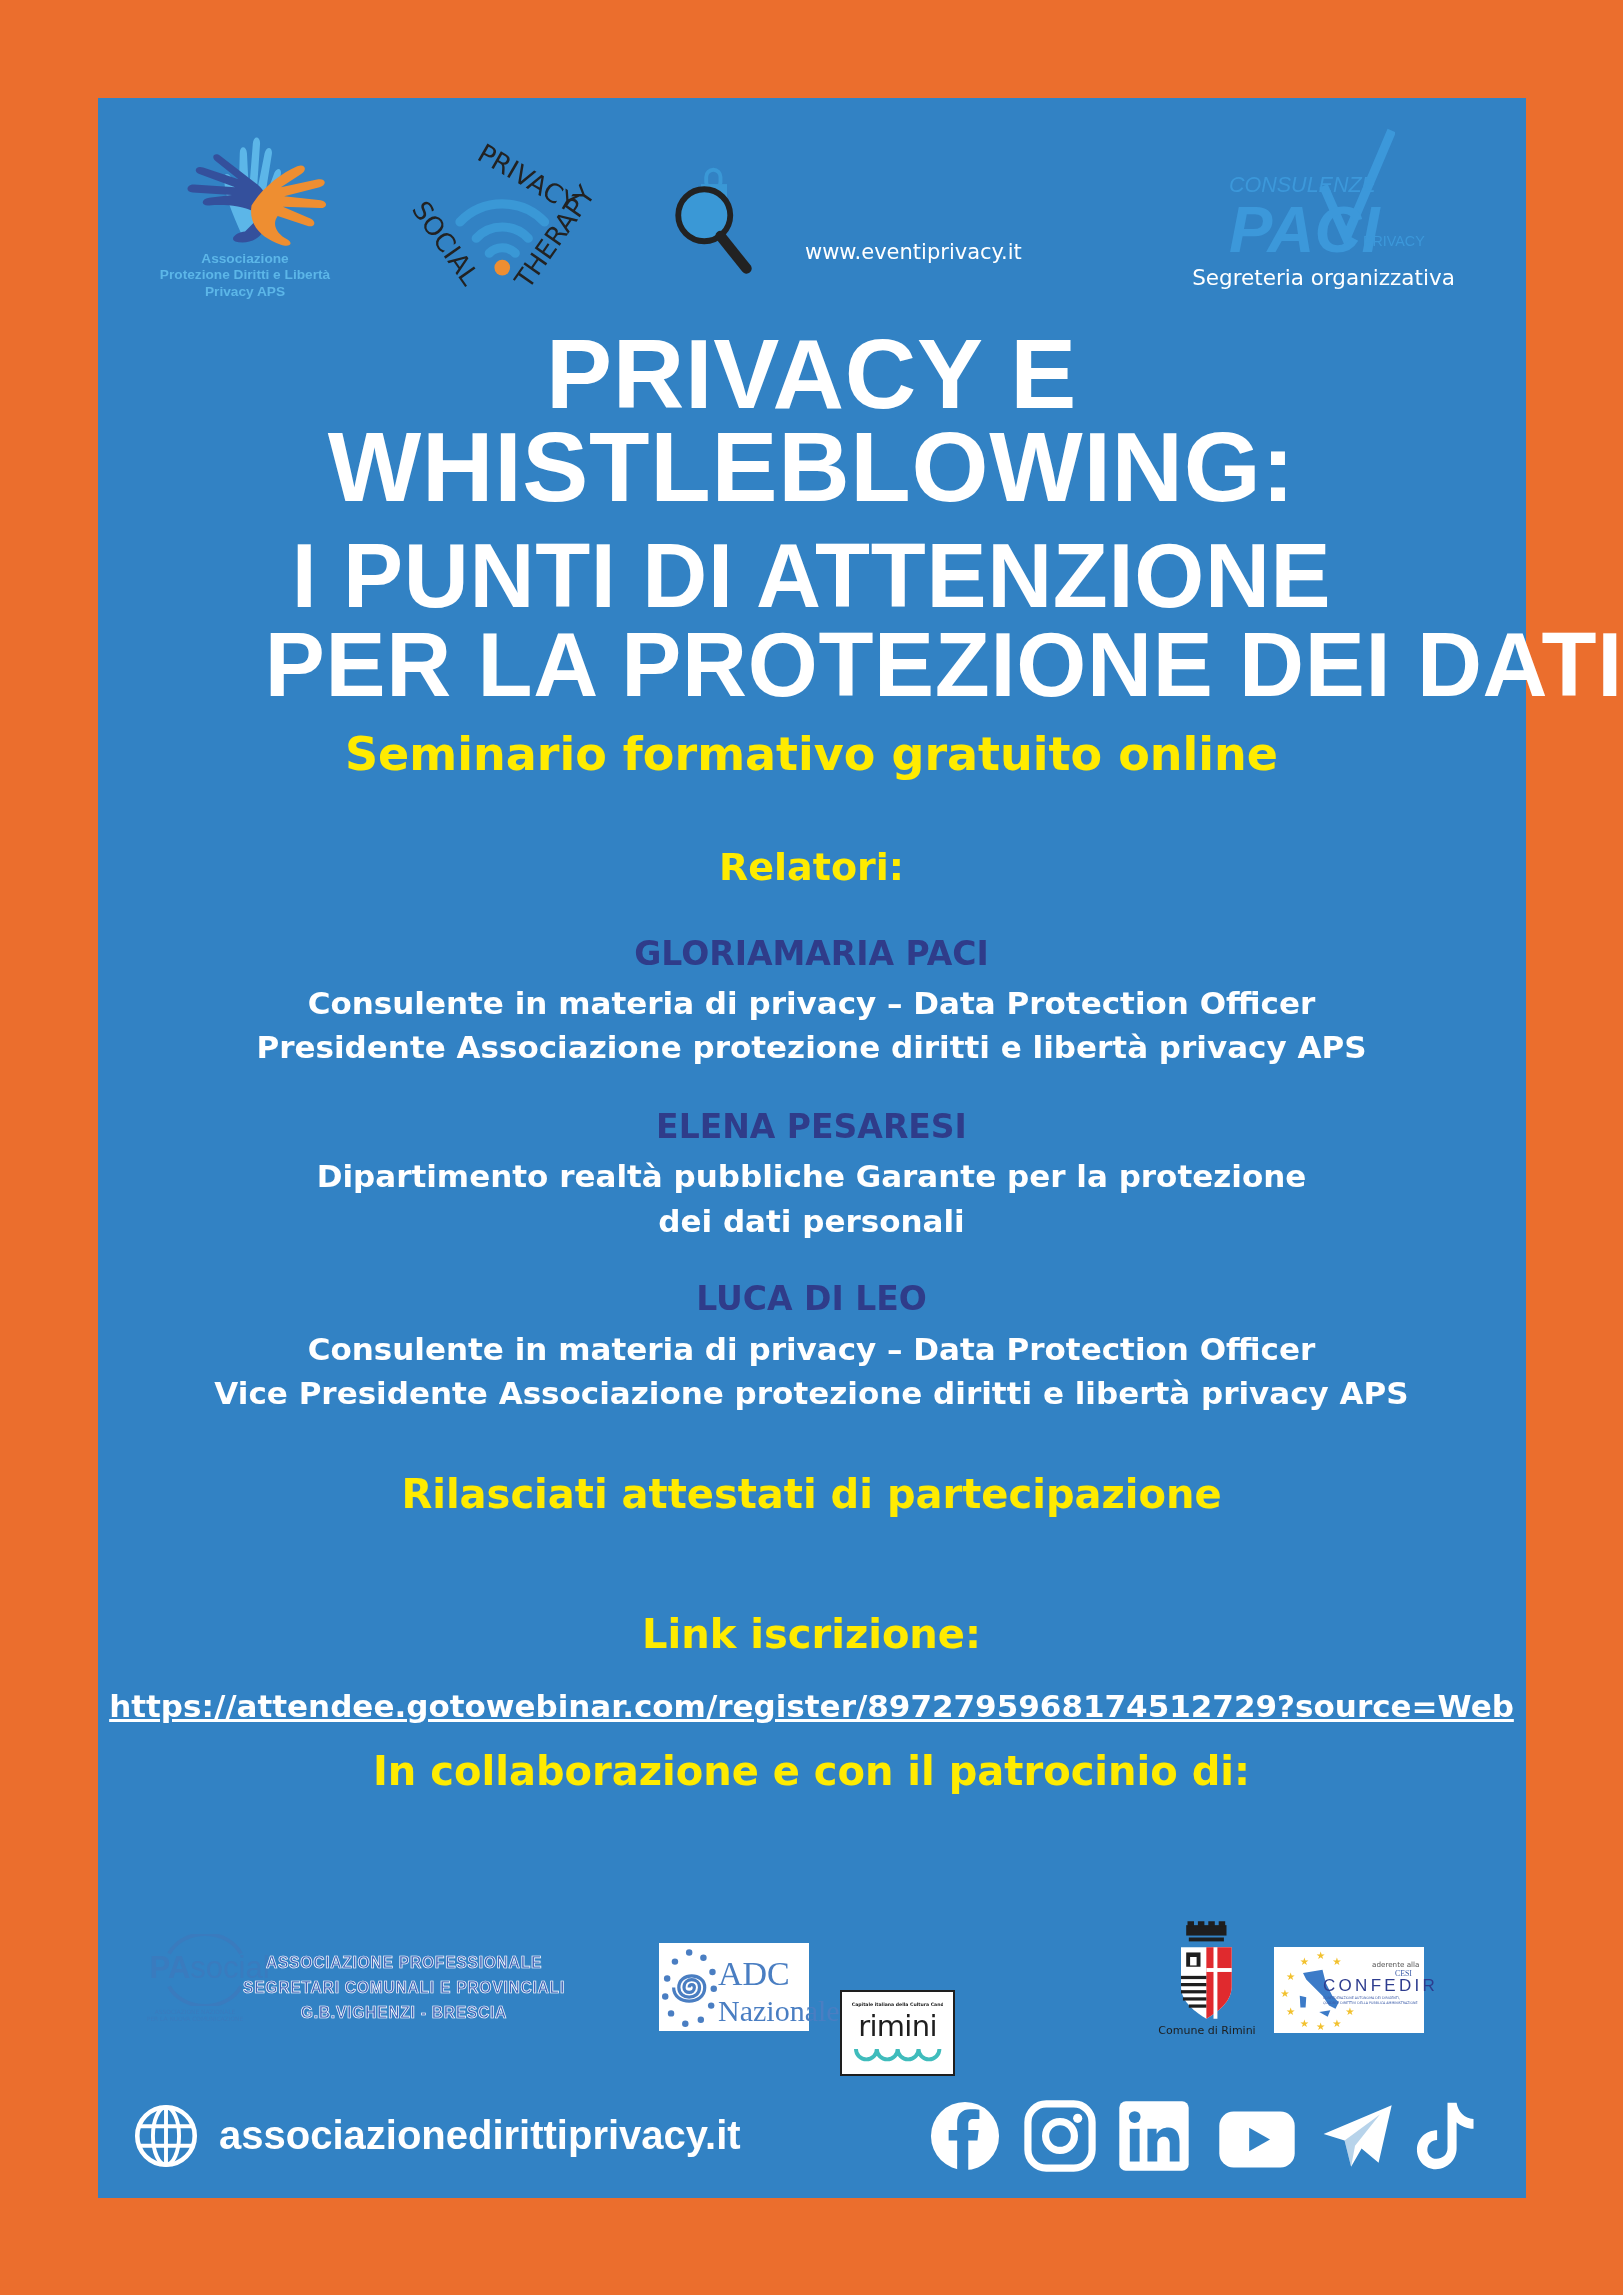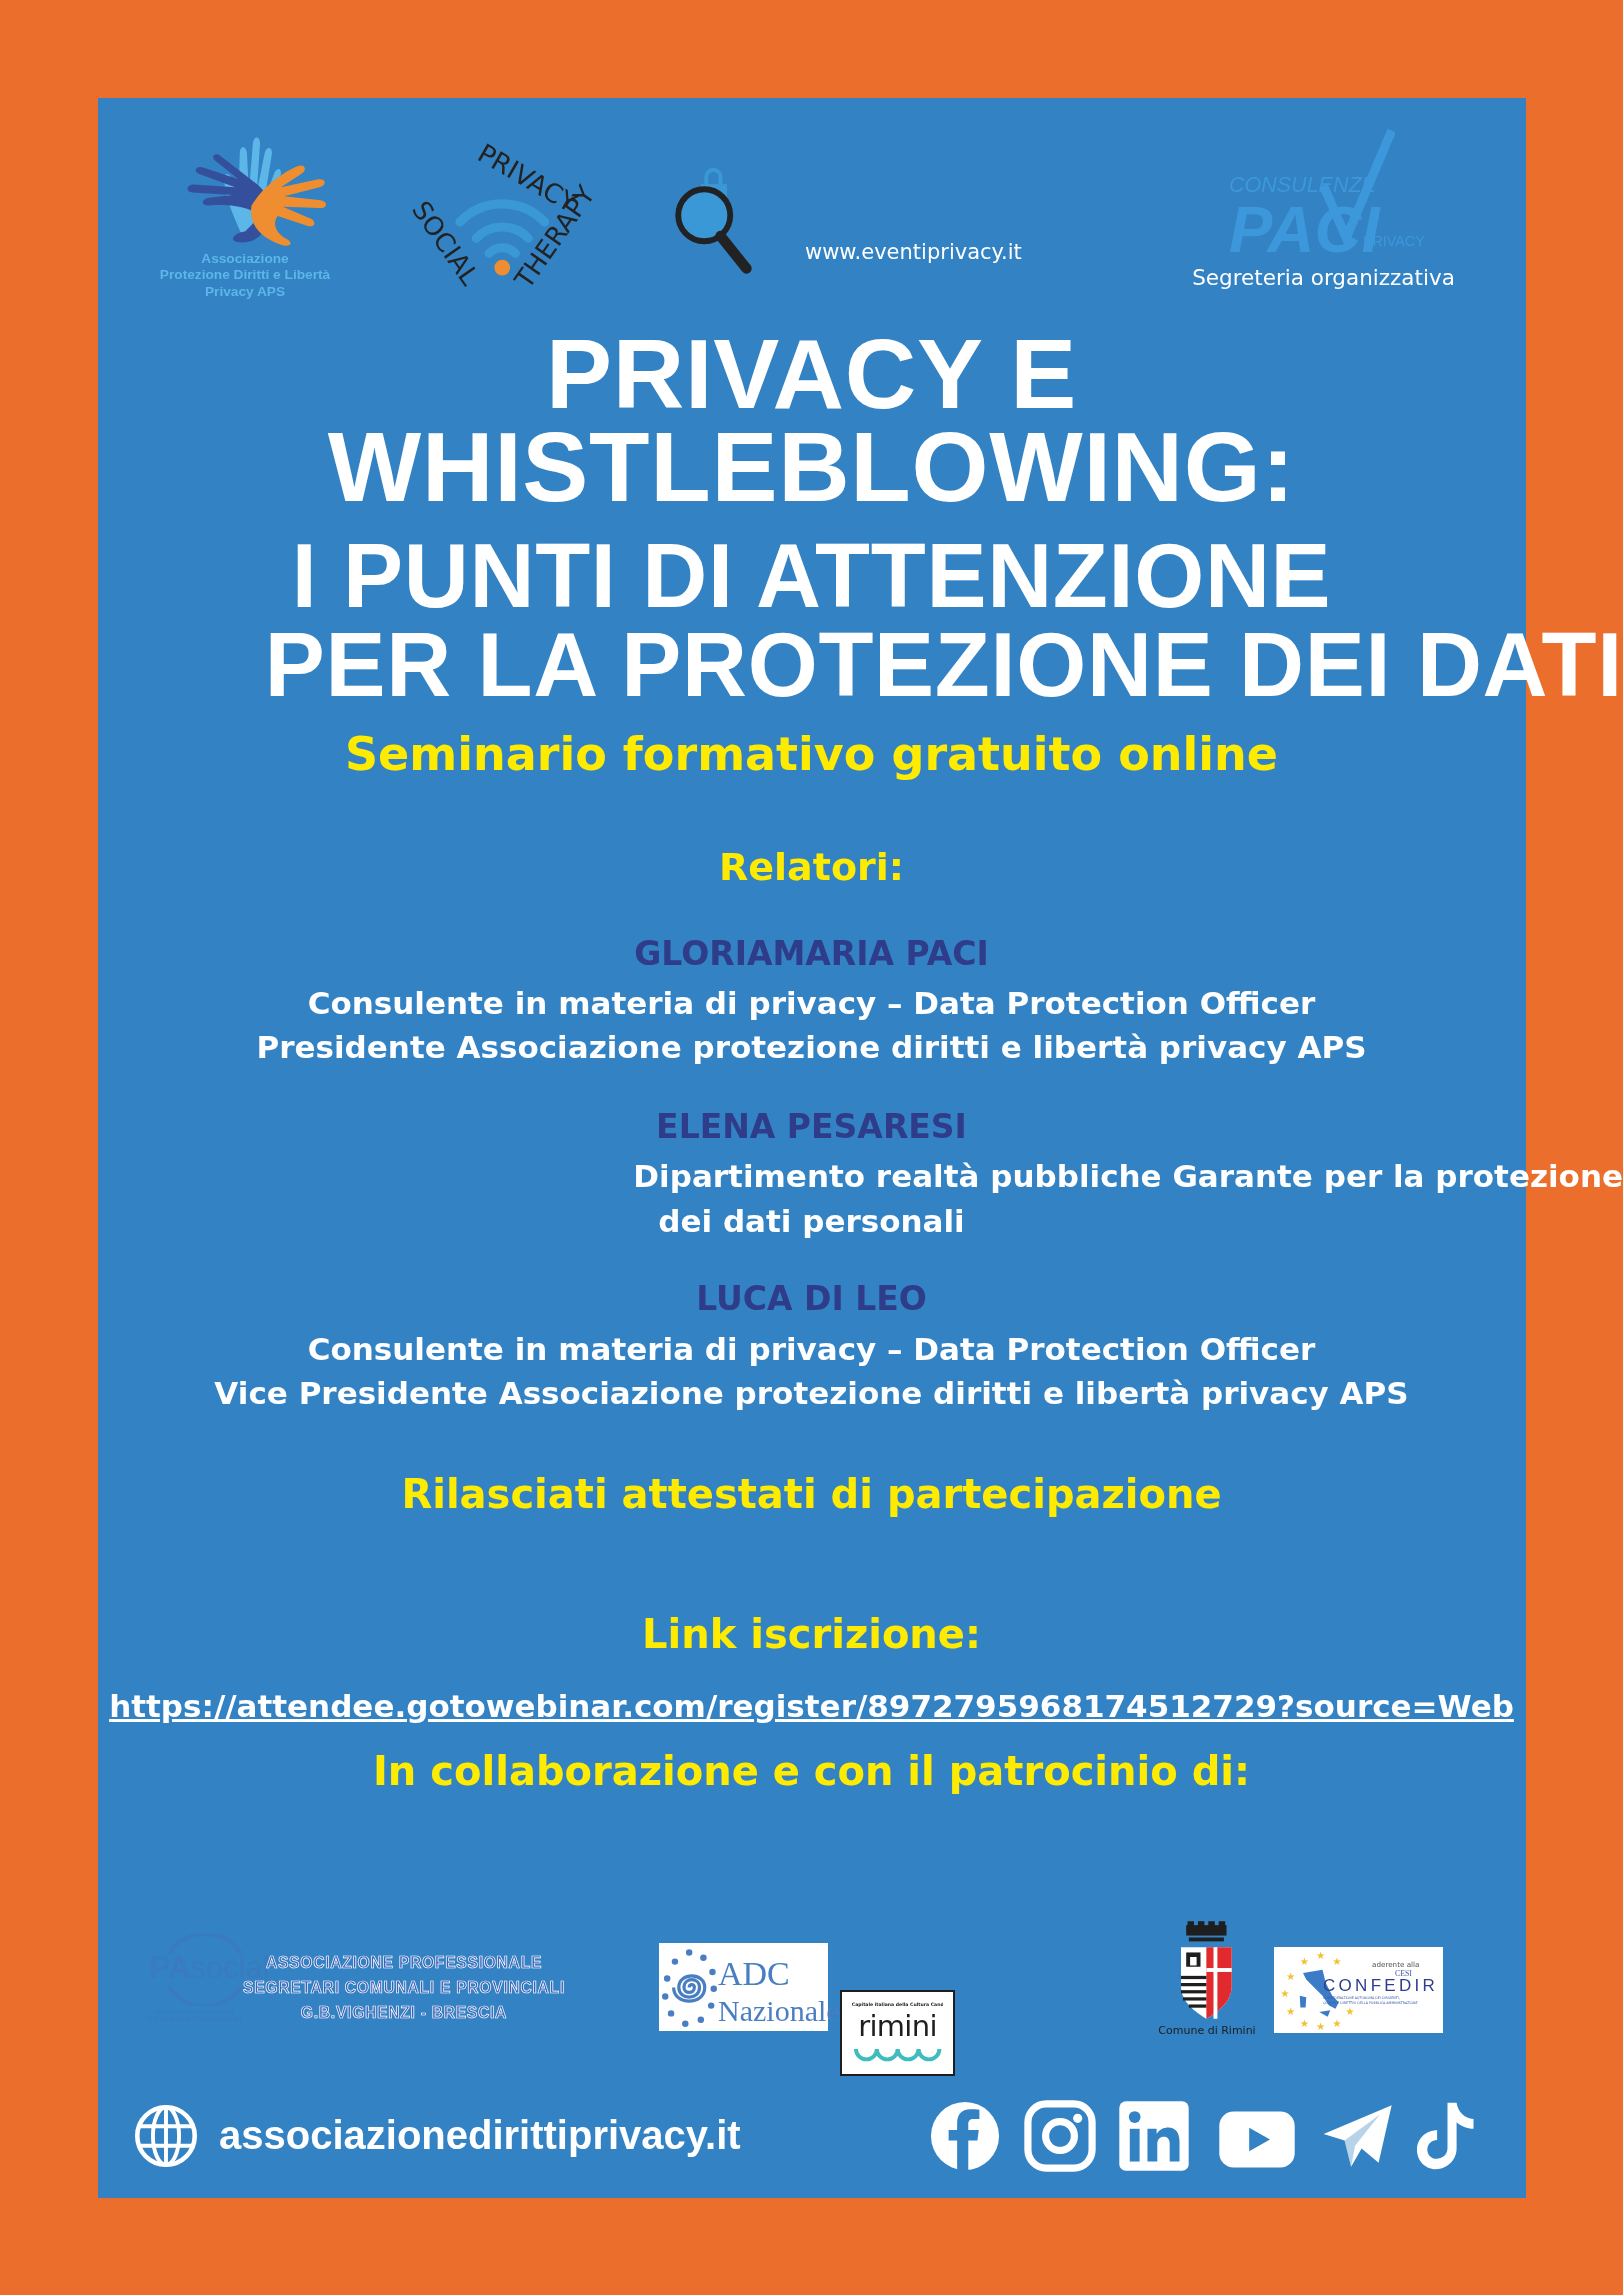--- a/index.html
+++ b/index.html
@@ -5,21 +5,21 @@
   html,body{margin:0;padding:0;}
   body{width:1623px;height:2295px;background:#EB6E2D;position:relative;overflow:hidden;font-family:"DejaVu Sans","Liberation Sans",sans-serif;}
   .panel{position:absolute;left:98px;top:98px;width:1428px;height:2100px;background:#3282C4;}
   .abs{position:absolute;}
   .center{text-align:center;left:0;right:0;}
   .title{color:#fff;font-family:"Liberation Sans",sans-serif;font-weight:bold;line-height:1;letter-spacing:0.7px;}
   .yellow{color:#FFEB00;font-weight:bold;font-family:"DejaVu Sans",sans-serif;}
   .name{color:#2F3C8A;font-weight:bold;font-family:"DejaVu Sans",sans-serif;font-size:33px;}
   .role{color:#fff;font-weight:bold;font-family:"DejaVu Sans",sans-serif;font-size:31px;line-height:44px;}
   .logo-text-light{color:#5CB6E8;font-family:"Liberation Sans",sans-serif;font-weight:bold;}
-  .sponsor-box{background:#fff;position:absolute;padding-left:19px;}
+  .sponsor-box{background:#fff;position:absolute;}
   .social{position:absolute;top:2100px;width:72px;height:72px;}
 </style>
 </head>
 <body>
 
 <div class="panel"></div>
 
 <div class="abs" style="left:147px;top:127px;width:196px;height:183px;">
   <svg width="196" height="121" viewBox="0 0 300 185">
 
@@ -75,21 +75,21 @@
 
 <div class="abs center yellow" style="top:727px;font-size:46px;">Seminario formativo gratuito online</div>
 
 <div class="abs center yellow" style="top:845px;font-size:38px;">Relatori:</div>
 
 <div class="abs center name" style="top:934px;">GLORIAMARIA PACI</div>
 <div class="abs center role" style="top:981px;">Consulente in materia di privacy – Data Protection Officer</div>
 <div class="abs center role" style="top:1025px;">Presidente Associazione protezione diritti e libertà privacy APS</div>
 
 <div class="abs center name" style="top:1107px;">ELENA PESARESI</div>
-<div class="abs center role" style="top:1154px;text-align:right;">Dipartimento realtà pubbliche Garante per la protezione</div>
+<div class="abs center role" style="top:1154px;">Dipartimento realtà pubbliche Garante per la protezione</div>
 <div class="abs center role" style="top:1199px;">dei dati personali</div>
 
 <div class="abs center name" style="top:1279px;">LUCA DI LEO</div>
 <div class="abs center role" style="top:1327px;">Consulente in materia di privacy – Data Protection Officer</div>
 <div class="abs center role" style="top:1371px;">Vice Presidente Associazione protezione diritti e libertà privacy APS</div>
 
 <div class="abs center yellow" style="top:1471px;font-size:40px;">Rilasciati attestati di partecipazione</div>
 
 <div class="abs center yellow" style="top:1611px;font-size:40px;">Link iscrizione:</div>
 <div class="abs center" style="top:1688px;font-size:31px;color:#fff;font-weight:bold;text-decoration:underline;font-family:'DejaVu Sans',sans-serif;">https://attendee.gotowebinar.com/register/8972795968174512729?source=Web</div>

